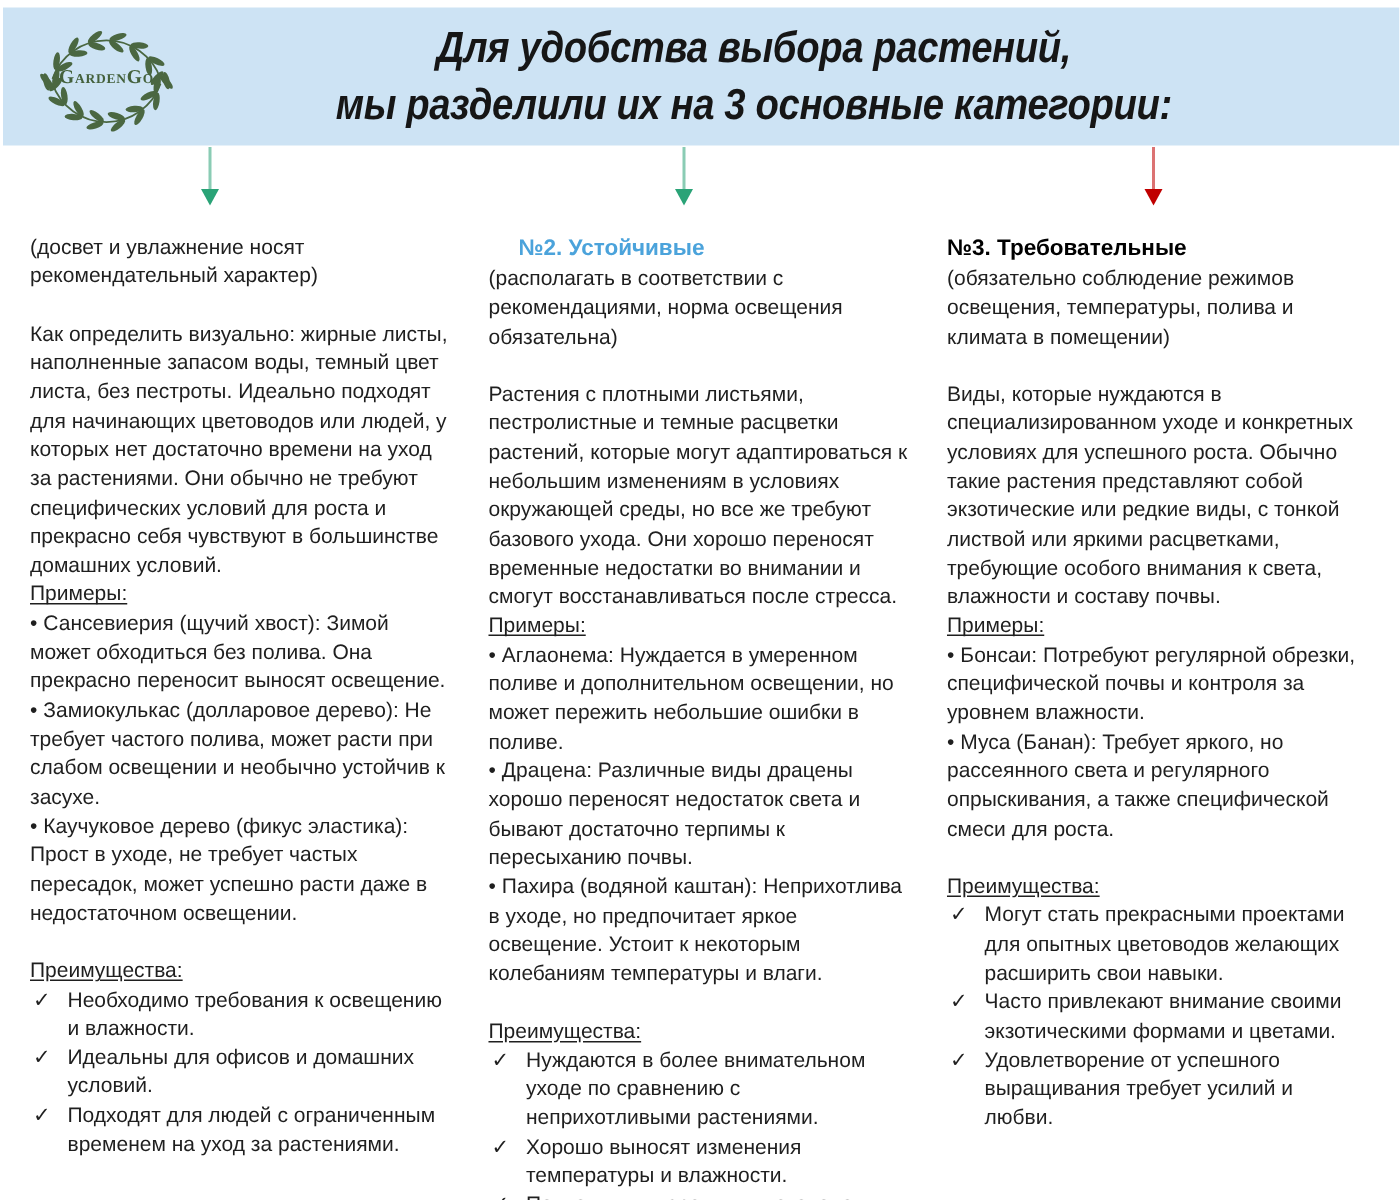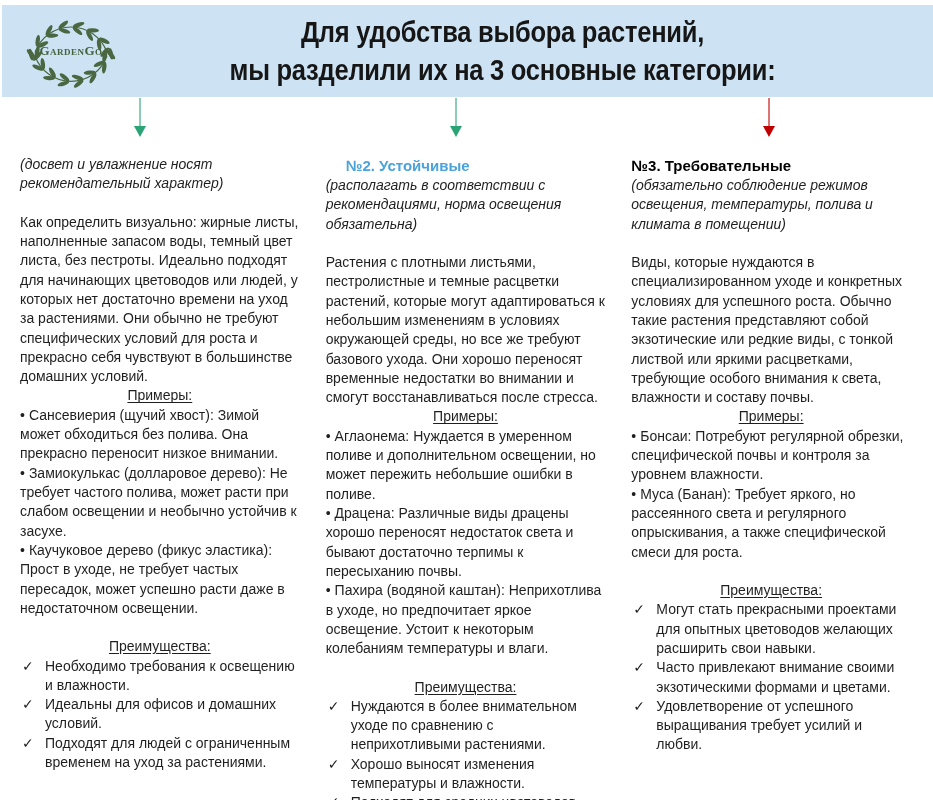--- a/index.html
+++ b/index.html
@@ -15,42 +15,42 @@
   .logo {
     position:absolute; left:16px; top:2px; width:106px; height:88px;
   }
   .logo svg { position:absolute; inset:0; }
   .logo-text {
     position:absolute; left:0; right:0; top:36px; text-align:center;
     font-family:"Liberation Serif", serif; font-variant:small-caps;
     font-weight:bold; font-size:13px; letter-spacing:.5px;
   }
   .title-wrap {
-    position:absolute; left:110px; right:40px; top:8px; text-align:center;
+    position:absolute; left:110px; right:40px; top:8px; text-align:center;font-style:italic;
   }
   .title-line {
     font-weight:bold; font-size:29px; line-height:38px; color:#161616;
     transform:scaleX(.88); transform-origin:center; letter-spacing:-.3px;
     white-space:nowrap;
   }
   
   .arrow { position:absolute; top:98px; width:12px; height:40px; }
   .arrow .stem { position:absolute; left:5px; top:0; width:2px; height:30px; background:currentColor; opacity:.55; }
   .arrow .head { position:absolute; left:0; top:28px; width:0; height:0;
     border-left:6px solid transparent; border-right:6px solid transparent; border-top:11px solid currentColor; }
   
   .columns {
     position:absolute; left:20px; right:22px; top:155px;
     display:grid; grid-template-columns:1fr 1fr 1fr; column-gap:26px;
   }
   .col { font-size:14px; line-height:1.38; }
   .col-title { font-size:15px; font-weight:bold; line-height:1.4; }
-  .col-subtitle { margin-bottom:19px;font-style:italic; }
+  .col-subtitle { margin-bottom:19px; }
   .col-desc { }
-  .section-label { text-decoration:underline; text-underline-offset:2px;text-align:center; }
+  .section-label { text-decoration:underline; text-underline-offset:2px; }
   .bullet-item { }
   .bullet-item .marker { margin-right:4px; }
   .adv-list { }
   .check-item { display:flex; }
   .check-item .marker { flex:none; width:25px; padding-left:2px; }
   .adv-label { margin-top:19px; }
 </style>
 </head>
 <body>
 
@@ -115,21 +115,21 @@
   <div class="head"></div>
 </div>
 
 <div class="columns">
 
   <div class="col">
     <div class="col-subtitle">(досвет и увлажнение носят рекомендательный характер)</div>
     <div class="col-desc">Как определить визуально: жирные листы, наполненные запасом воды, темный цвет листа, без пестроты. Идеально подходят для начинающих цветоводов или людей, у которых нет достаточно времени на уход за растениями. Они обычно не требуют специфических условий для роста и прекрасно себя чувствуют в большинстве домашних условий.</div>
     <div class="section-label">Примеры:</div>
     <div>
-        <div class="bullet-item"><span class="marker">•</span><span>Сансевиерия (щучий хвост): Зимой может обходиться без полива. Она прекрасно переносит низкое внимании.</span></div>
+        <div class="bullet-item"><span class="marker">•</span><span>Сансевиерия (щучий хвост): Зимой может обходиться без полива. Она прекрасно переносит выносят освещение.</span></div>
         <div class="bullet-item"><span class="marker">•</span><span>Замиокулькас (долларовое дерево): Не требует частого полива, может расти при слабом освещении и необычно устойчив к засухе.</span></div>
         <div class="bullet-item"><span class="marker">•</span><span>Каучуковое дерево (фикус эластика): Прост в уходе, не требует частых пересадок, может успешно расти даже в недостаточном освещении.</span></div>
       </div>
     <div class="section-label adv-label">Преимущества:</div>
     <div class="adv-list">
         <div class="check-item">
           <span class="marker">✓</span>
           <span>Необходимо требования к освещению и влажности.</span>
         </div>
         <div class="check-item">

